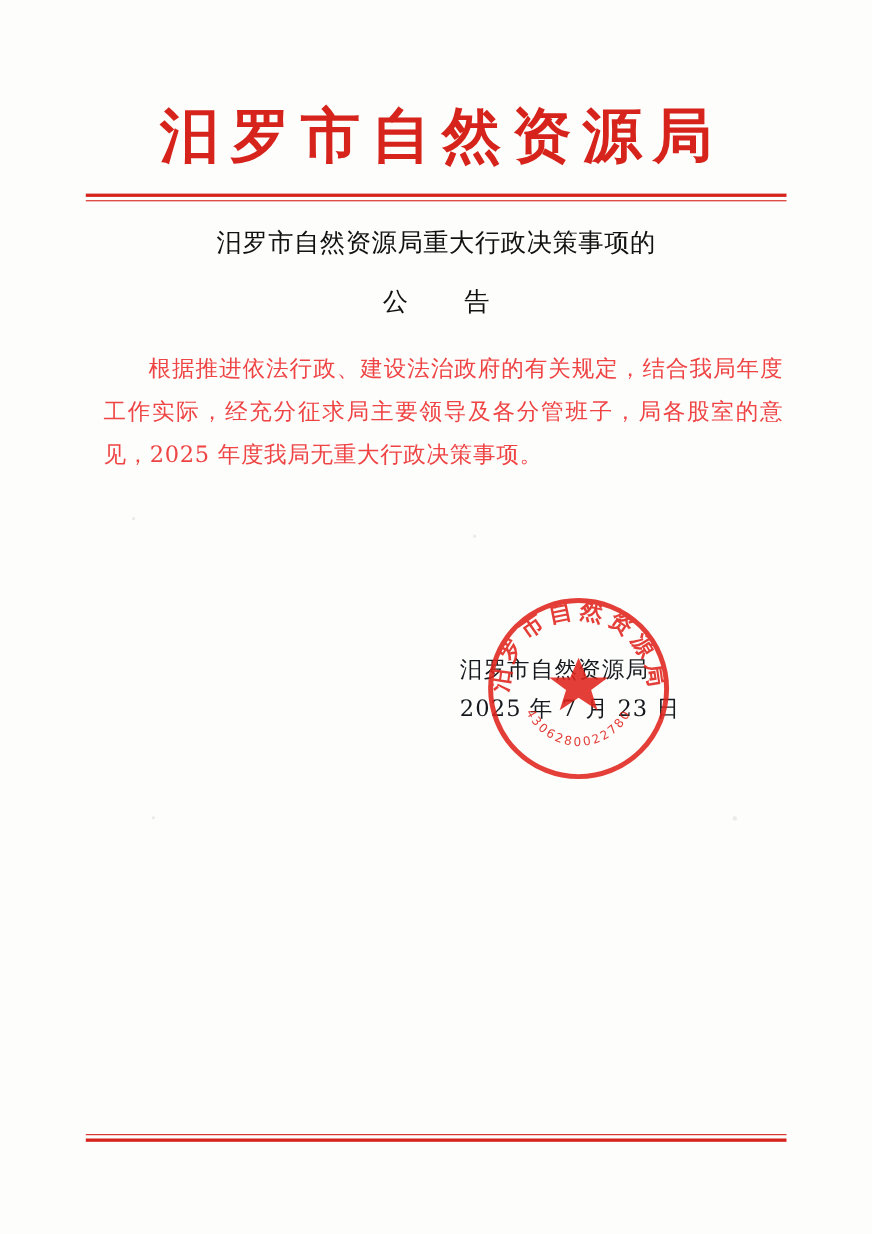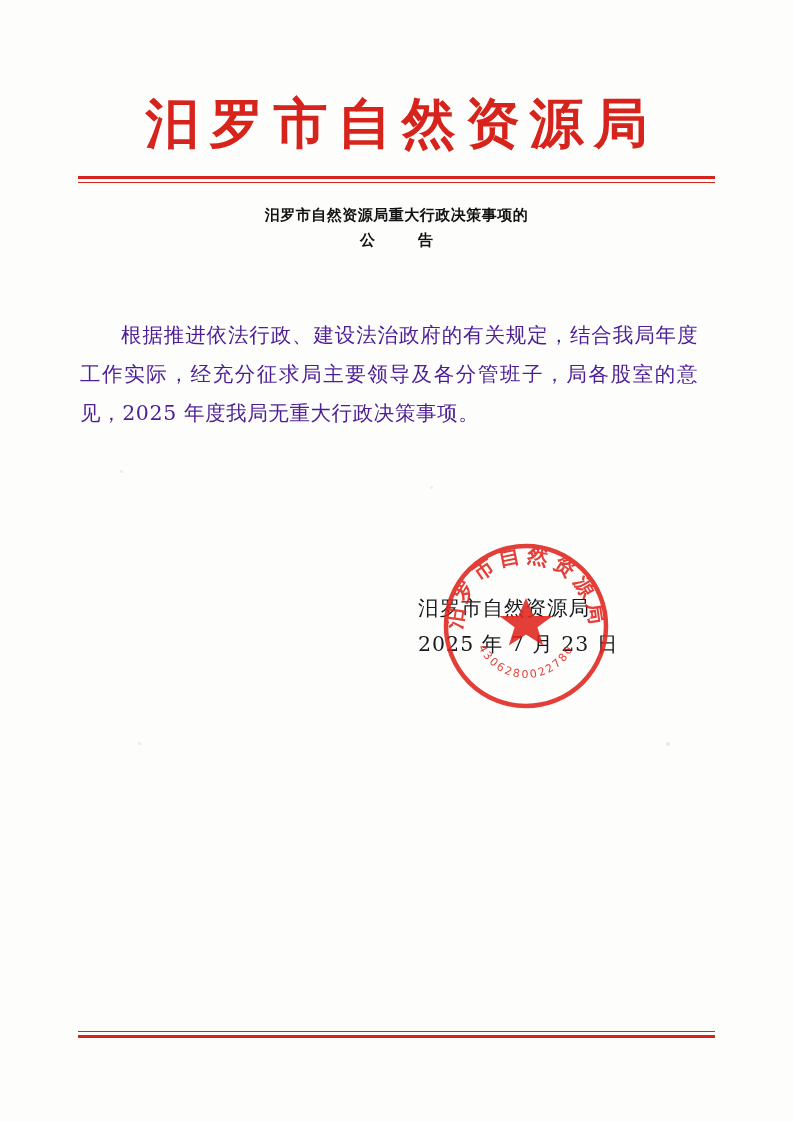--- a/index.html
+++ b/index.html
@@ -59,43 +59,43 @@
     margin-top: 3px;
   }
 
   
   .doc-title {
     position: absolute;
     top: 204px;
     left: 105px;
     right: 105px;
     text-align: center;
-    font-weight: 700;
-    font-size: 15px;
+    font-weight: 400;
+    font-size: 23px;
     line-height: 1.55;
     letter-spacing: 0.5px;
     color: #111;
   }
   .doc-title .line2 {
     letter-spacing: 14px;
     text-indent: 14px;
     display: block;
-    margin-top: 2px;
+    margin-top: 18px;
   }
 
   
   .body-text {
     position: absolute;
     top: 316px;
-    left: 80px;
+    left: 94px;
     width: 618px;
     font-size: 20.5px;
     line-height: 39px;
     letter-spacing: 0.6px;
-    color: #4c1d95;
+    color: #ef4444;
     text-align: justify;
   }
   .body-text p {
     margin: 0 0 7px 0;
     text-indent: 2em;
   }
 
   
   .sign-block {
     position: absolute;

